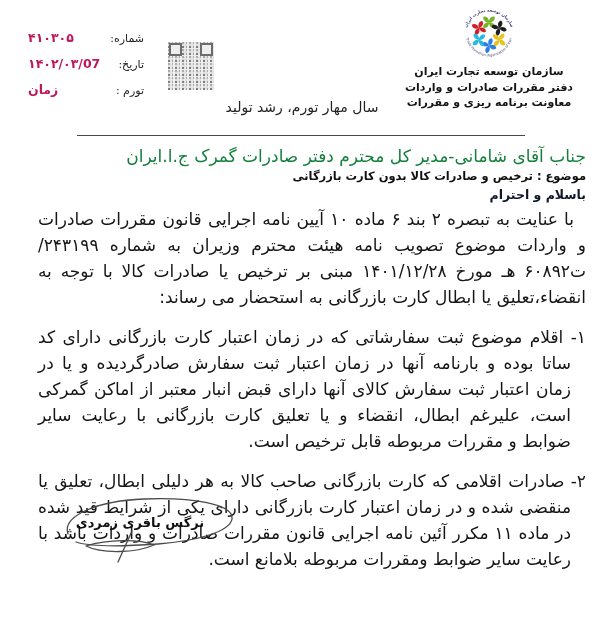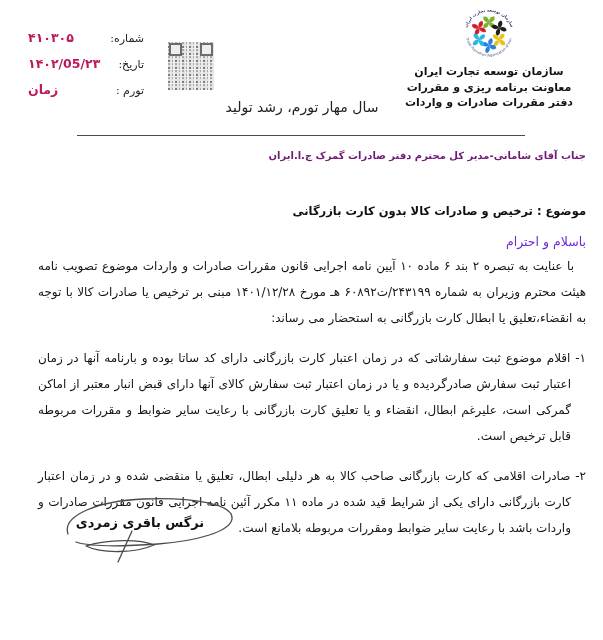--- a/index.html
+++ b/index.html
@@ -37,24 +37,24 @@
 
   
   .hdr-right{position:absolute;left:398px;top:6px;width:182px;text-align:center;}
   .tpo-logo{display:block;margin:0 auto 2px auto;}
   .org-line{font-weight:700;font-size:11px;line-height:15.5px;color:#141414;white-space:nowrap;}
 
   .divider{position:absolute;left:77px;top:135px;width:448px;height:1px;background:#4a4a4a;}
 
   
   .content{position:absolute;top:144px;right:17px;left:38px;direction:rtl;text-align:right;}
-  .recipient{font-weight:700;font-size:10px;line-height:24px;color:#701a75;white-space:nowrap;}
-  .subject{margin-top:36px;font-weight:700;font-size:11.5px;color:#101010;}
-  .salutation{margin-top:16px;font-weight:400;font-size:12.5px;color:#6d28d9;}
-  .para{margin:4px 0 0 0;font-size:12px;line-height:26px;text-align:justify;text-justify:inter-word;color:#151515;}
+  .recipient{font-weight:400;font-size:17px;line-height:24px;color:#15803d;white-space:nowrap;}
+  .subject{margin-top:1px;font-weight:700;font-size:11.5px;color:#101010;}
+  .salutation{margin-top:4px;font-weight:700;font-size:12.5px;color:#0f172a;}
+  .para{margin:4px 0 0 0;font-size:17px;line-height:26px;text-align:justify;text-justify:inter-word;color:#151515;}
   .para.intro{text-indent:12px;}
   .para.item{padding-right:15px;text-indent:-15px;margin-top:14px;}
   .para:after{content:"";display:inline-block;width:0;}
 
   
   .sig{position:absolute;left:34px;top:494px;width:212px;height:72px;}
   .sig-name{position:absolute;left:0;top:21px;width:212px;text-align:center;font-weight:700;font-size:13px;color:#111;}
   .sig-svg{position:absolute;left:0;top:0;}
 </style>
 </head>
@@ -62,21 +62,21 @@
 
 <div class="page">
 
   <div class="hdr-left">
     <div class="meta-row">
       <span class="meta-label">شماره:</span>
       <span class="meta-value">۴۱۰۳۰۵</span>
     </div>
     <div class="meta-row">
       <span class="meta-label">تاریخ:</span>
-      <span class="meta-value">۱۴۰۲/05/۲۳</span>
+      <span class="meta-value">۱۴۰۲/۰۳/07</span>
     </div>
     <div class="meta-row">
       <span class="meta-label">تورم :</span>
       <span class="meta-value">زمان</span>
     </div>
   </div>
 
   <div class="qr"></div>
 
   <div class="slogan">سال مهار تورم، رشد تولید</div>
@@ -101,22 +101,22 @@
       <use href="#flower" transform="translate(30,42.5) rotate(20)" fill="#2a7de1"></use>
       <use href="#flower" transform="translate(19.2,36.3) rotate(50)" fill="#29b8e0"></use>
       <text font-size="4.6" fill="#3a3f6e" font-weight="bold">
         <textPath href="#arcTop" startOffset="50%" text-anchor="middle">سازمان توسعه تجارت ایران</textPath>
       </text>
       <text font-size="3.6" fill="#3a3f6e">
         <textPath href="#arcBot" startOffset="50%" text-anchor="middle">Trade Promotion Organization of Iran</textPath>
       </text>
     </svg>
     <div class="org-line">سازمان توسعه تجارت ایران</div>
+    <div class="org-line">دفتر مقررات صادرات و واردات</div>
     <div class="org-line">معاونت برنامه ریزی و مقررات</div>
-    <div class="org-line">دفتر مقررات صادرات و واردات</div>
   </div>
 
   <div class="divider"></div>
 
   <div class="content">
     <div class="recipient">جناب آقای شامانی-مدیر کل محترم دفتر صادرات گمرک ج.ا.ایران</div>
     <div class="subject">موضوع : ترخیص و صادرات کالا بدون کارت بازرگانی</div>
     <div class="salutation">باسلام و احترام</div>
     <p class="para intro">با عنایت به تبصره ۲ بند ۶ ماده ۱۰ آیین نامه اجرایی قانون مقررات صادرات و واردات  موضوع تصویب نامه هیئت محترم وزیران به شماره ۲۴۳۱۹۹/ت۶۰۸۹۲ هـ مورخ ۱۴۰۱/۱۲/۲۸ مبنی بر ترخیص یا صادرات کالا با توجه به انقضاء،تعلیق یا ابطال کارت بازرگانی به استحضار می رساند:</p>
     <p class="para item">۱- اقلام موضوع ثبت سفارشاتی که در زمان اعتبار کارت بازرگانی دارای کد ساتا  بوده و بارنامه آنها در زمان اعتبار ثبت سفارش صادرگردیده و یا در زمان اعتبار ثبت سفارش کالای آنها دارای قبض انبار معتبر از اماکن گمرکی است،  علیرغم  ابطال، انقضاء و یا تعلیق  کارت بازرگانی با رعایت سایر ضوابط و مقررات مربوطه قابل ترخیص است.</p>

